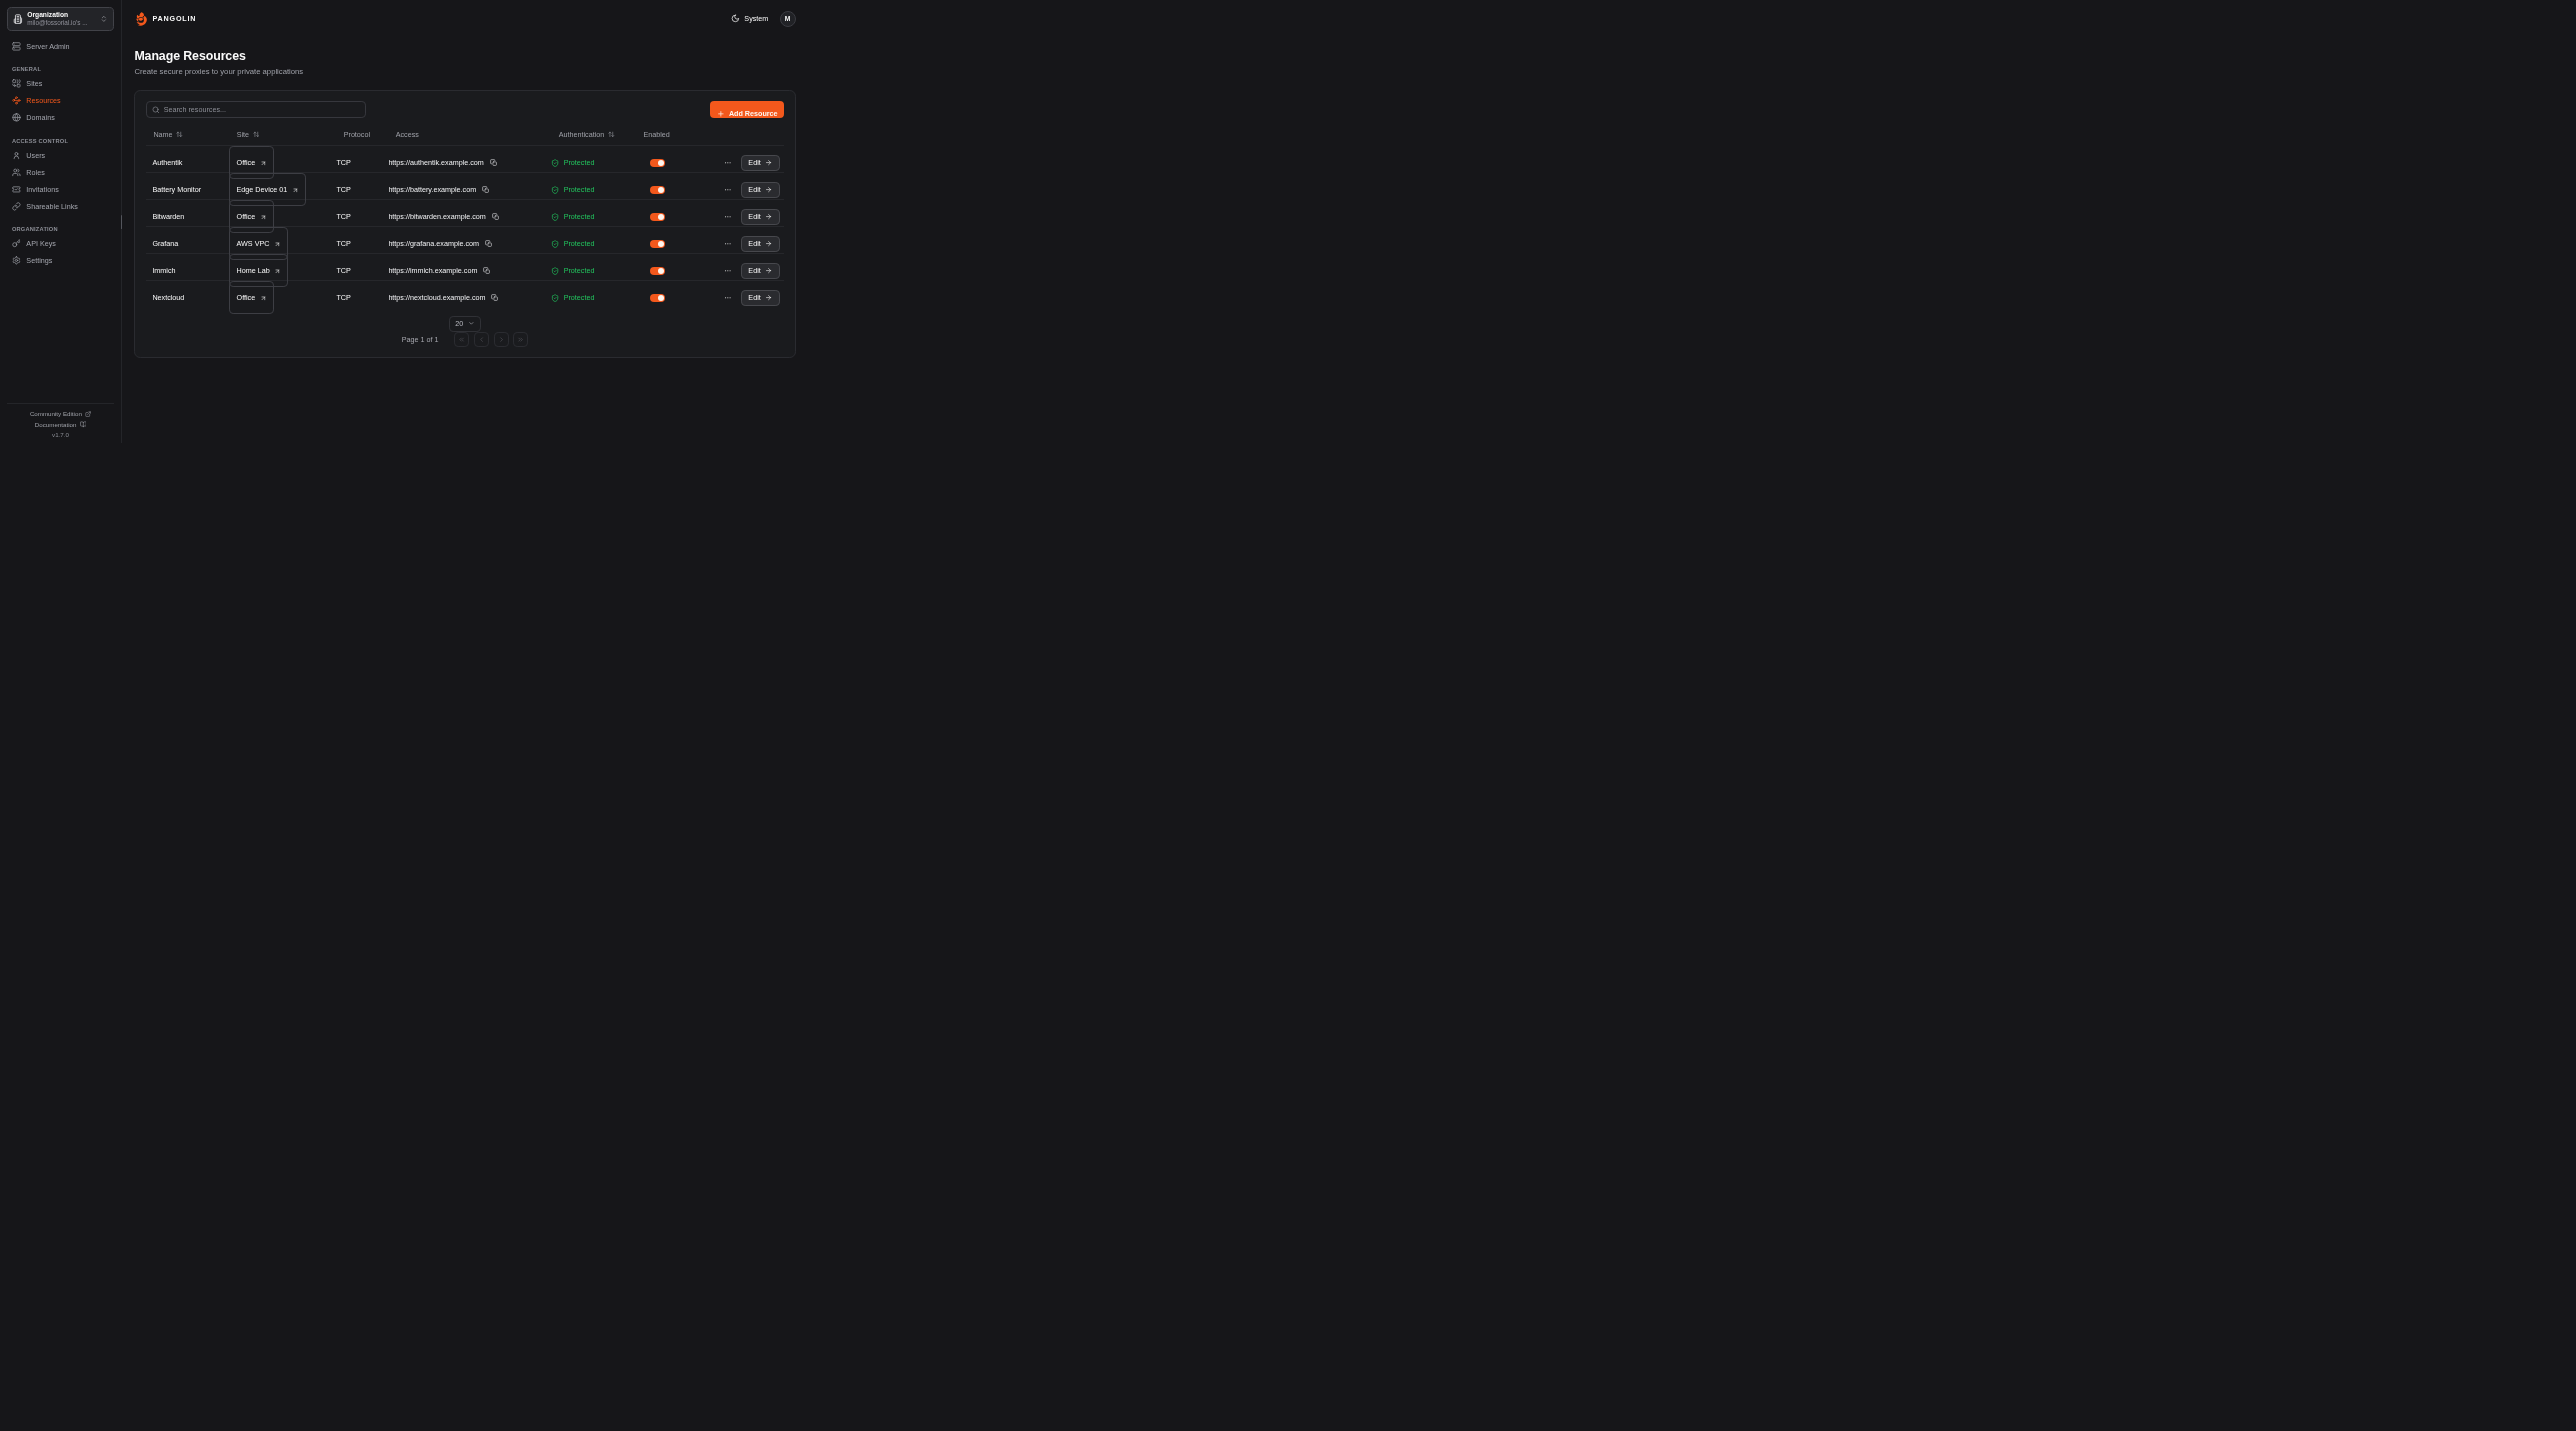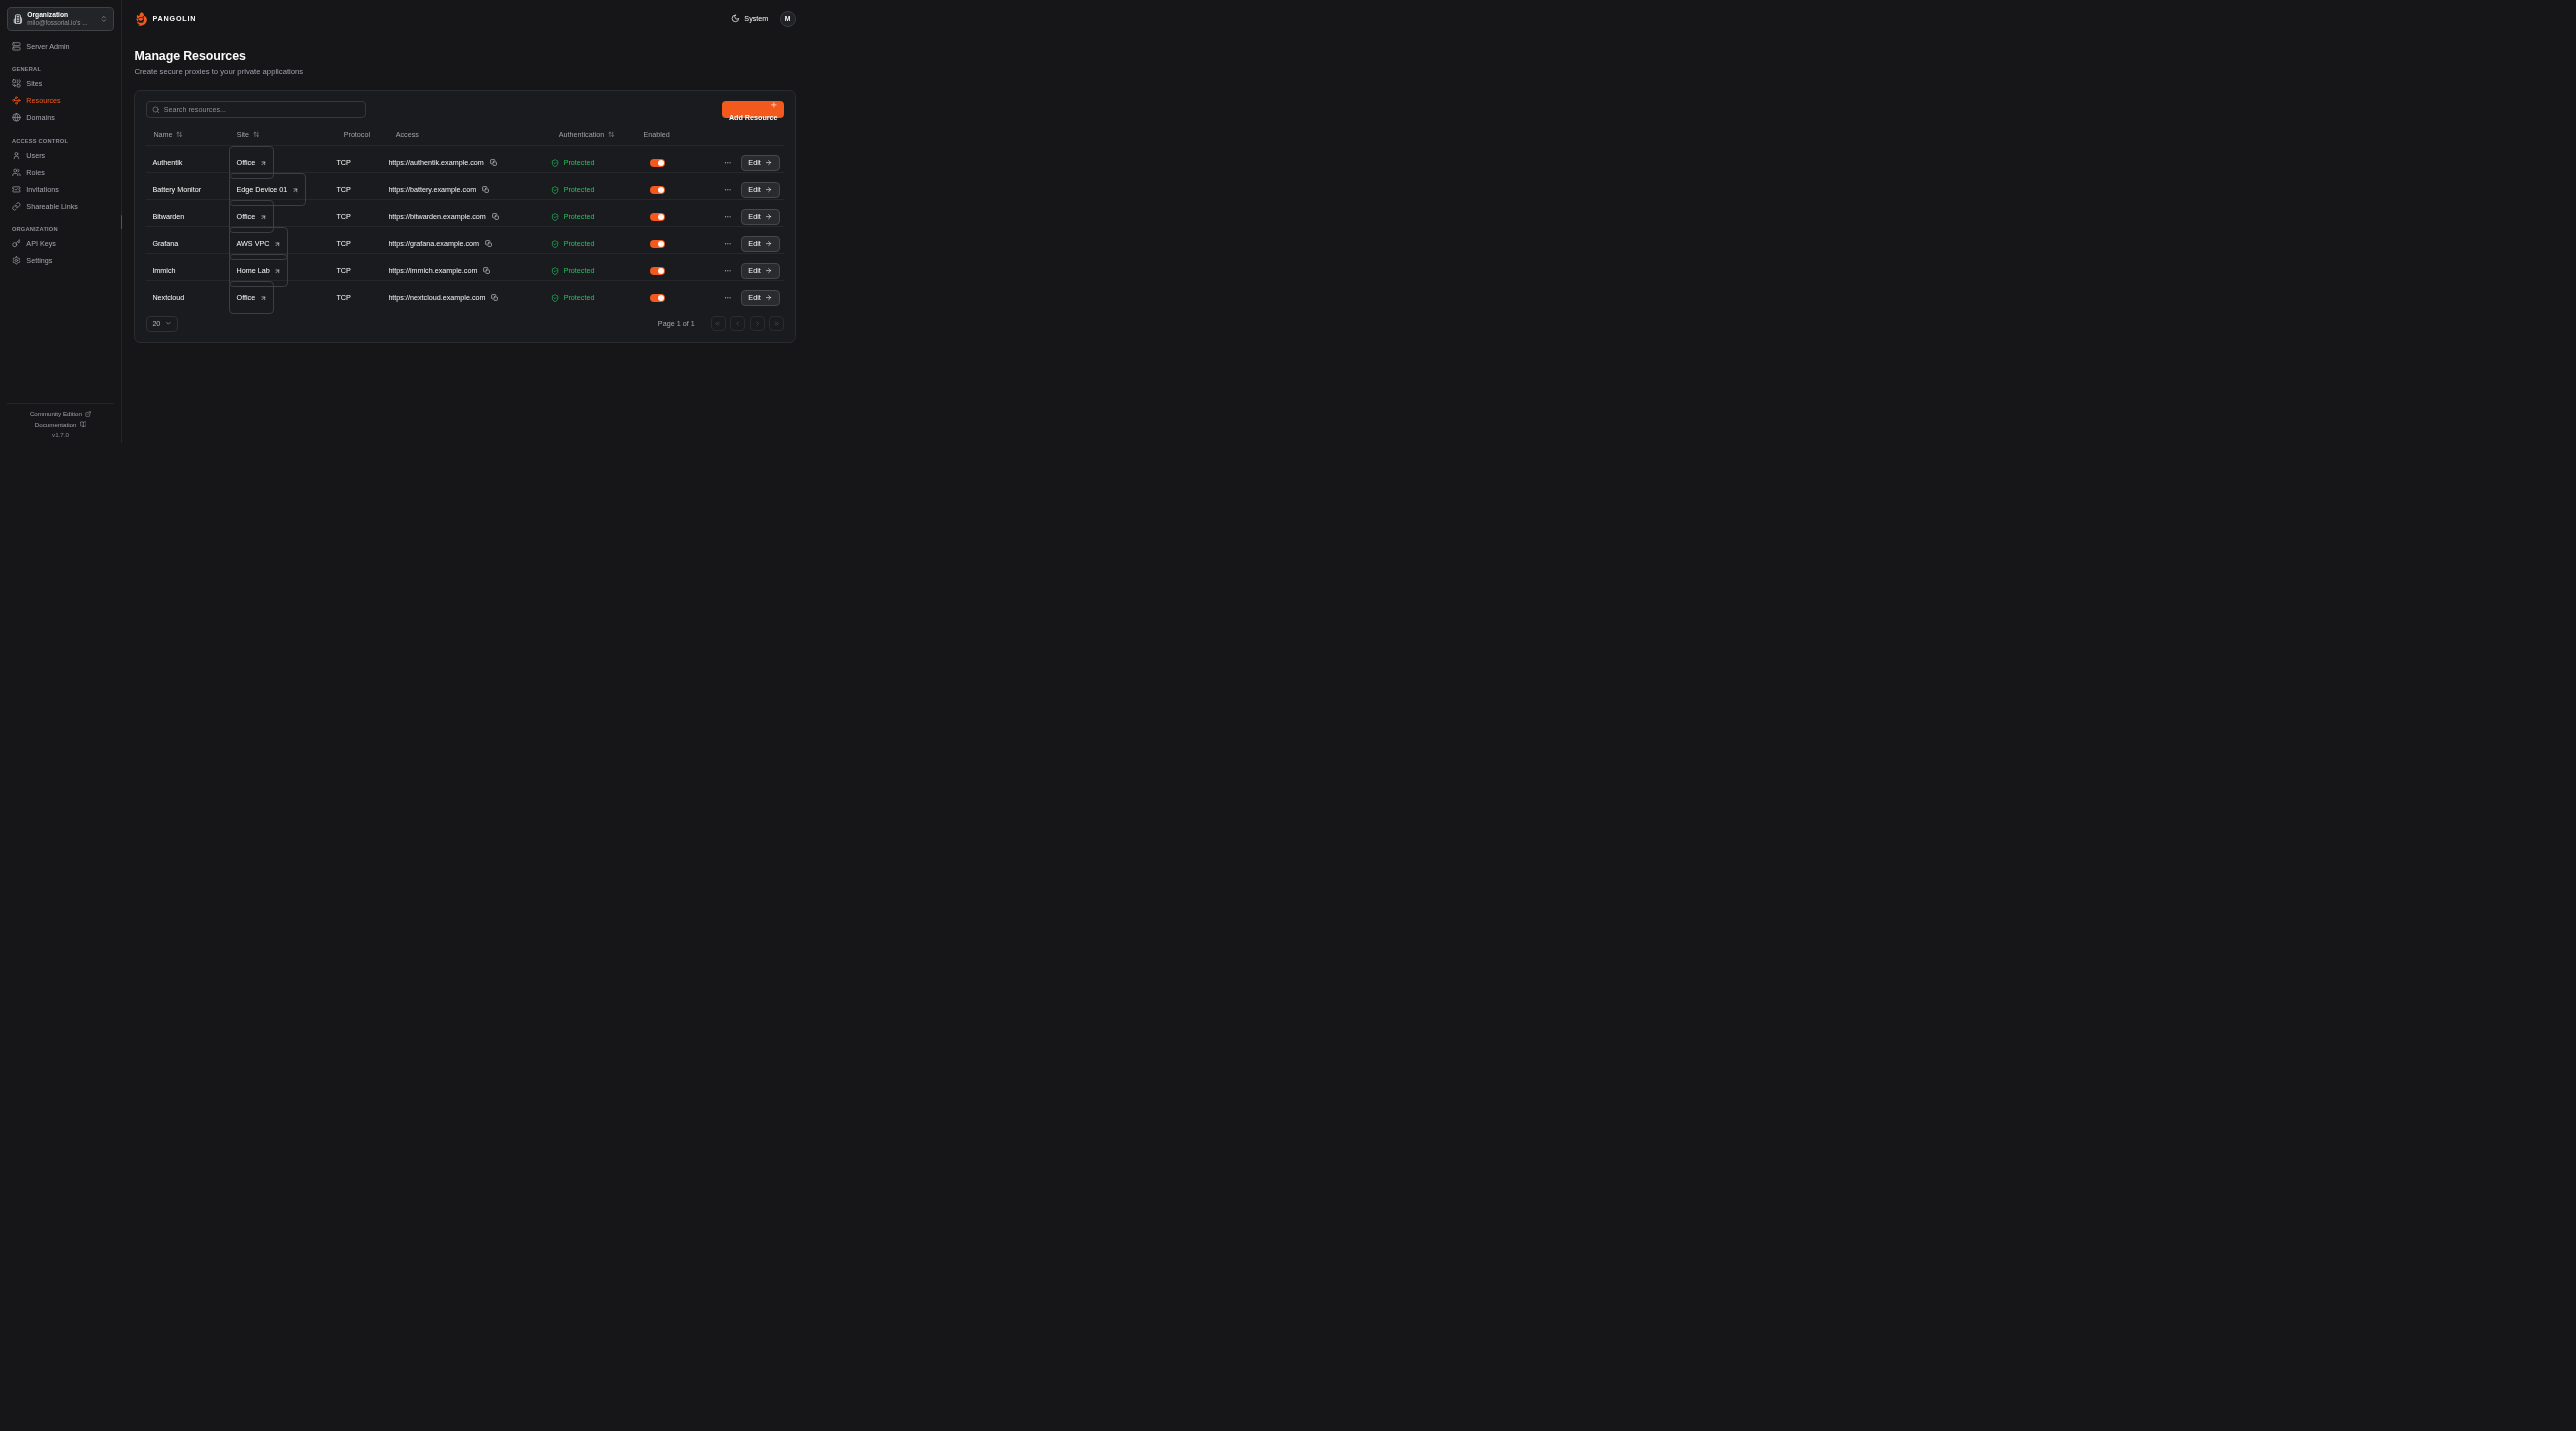--- a/index.html
+++ b/index.html
@@ -119,21 +119,21 @@
     flex: 1; background: transparent; border: 0; outline: none;
     color: #e4e5e9; font-size: 7.2px; font-family: inherit;
   }
   .search-box input::placeholder { color: #8c8e96; }
   .btn-primary {
     display: flex; align-items: flex-end; gap: 4.1px;
     height: 16.5px; padding: 0 6.7px;
     background: #f3581c;
     border: none; border-radius: 4.1px;
     color: #fff6f0; font-size: 7.2px; font-weight: 600;
-    font-family: inherit; cursor: pointer; flex-direction: column;
+    font-family: inherit; cursor: pointer;
   }
 
   
   .tbl { margin-top: 6.2px; }
   .tbl-grid {
     display: grid;
     grid-template-columns: 77px 107px 52px 163px 91px 62px 1fr;
     align-items: center;
   }
   .tbl-head { height: 21.6px; color: #9fa1a8; }
@@ -171,21 +171,21 @@
   .ellipsis-btn { background: none; border: 0; color: #fafafa; cursor: pointer; padding: 1px; }
   .edit-btn {
     display: inline-flex; align-items: center; gap: 4.6px;
     background: #2a2b2f; border: 0.5px solid #47484d; border-radius: 4.1px;
     height: 15.5px; padding: 0 6.2px;
     color: #fafafa; font-size: 7.2px; font-weight: 500;
     font-family: inherit; cursor: pointer; text-align: right;
   }
 
   
-  .tbl-footer { margin-top: 8.2px; display: flex; align-items: center; justify-content: space-between; }
+  .tbl-footer { margin-top: 8.2px; display: flex; align-items: center; justify-content: space-between; flex-direction: column; }
   .page-size {
     display: flex; align-items: center; gap: 4.6px;
     border: 0.5px solid #303136; border-radius: 4.1px;
     height: 16px; padding: 0 5.7px;
     background: transparent; color: #b9bac1; font-size: 7.2px;
     font-family: inherit; cursor: pointer;
   }
   .pager { display: flex; align-items: center; gap: 4.6px; }
   .pager-label { color: #a6a7ae; margin-right: 11.3px; }
   .pager-btn {

